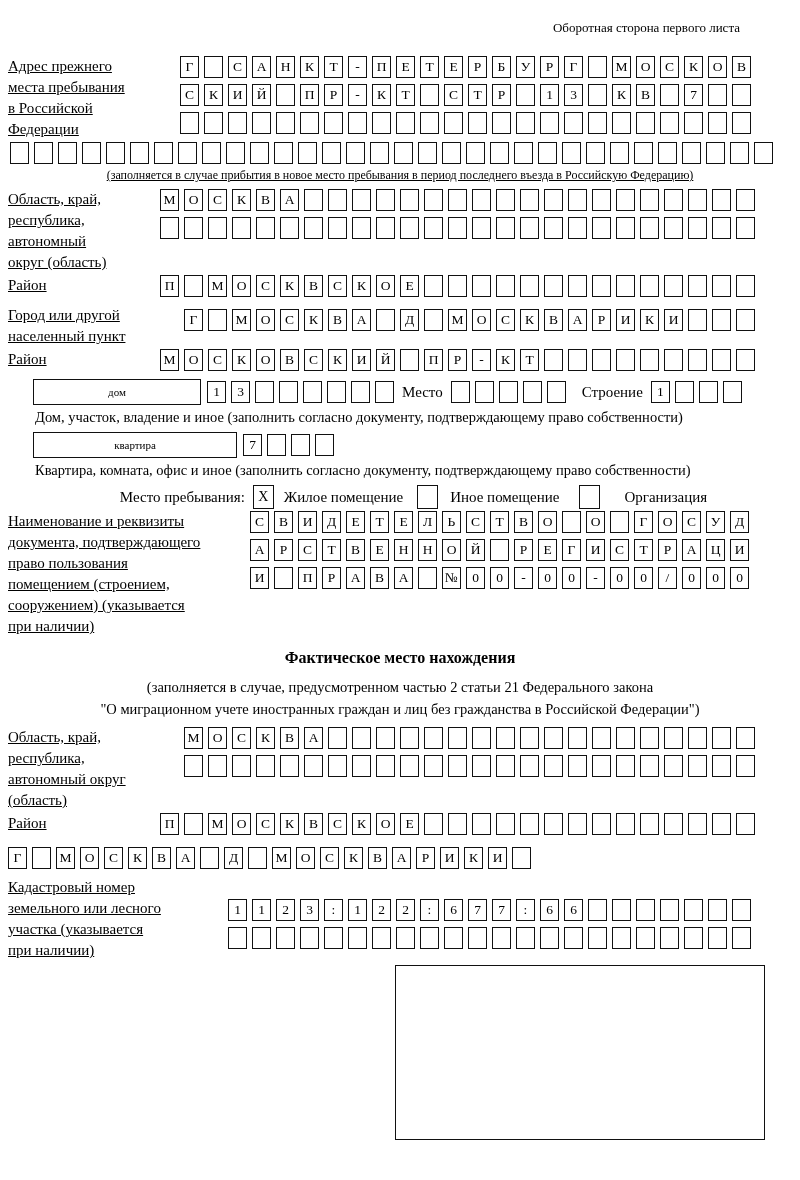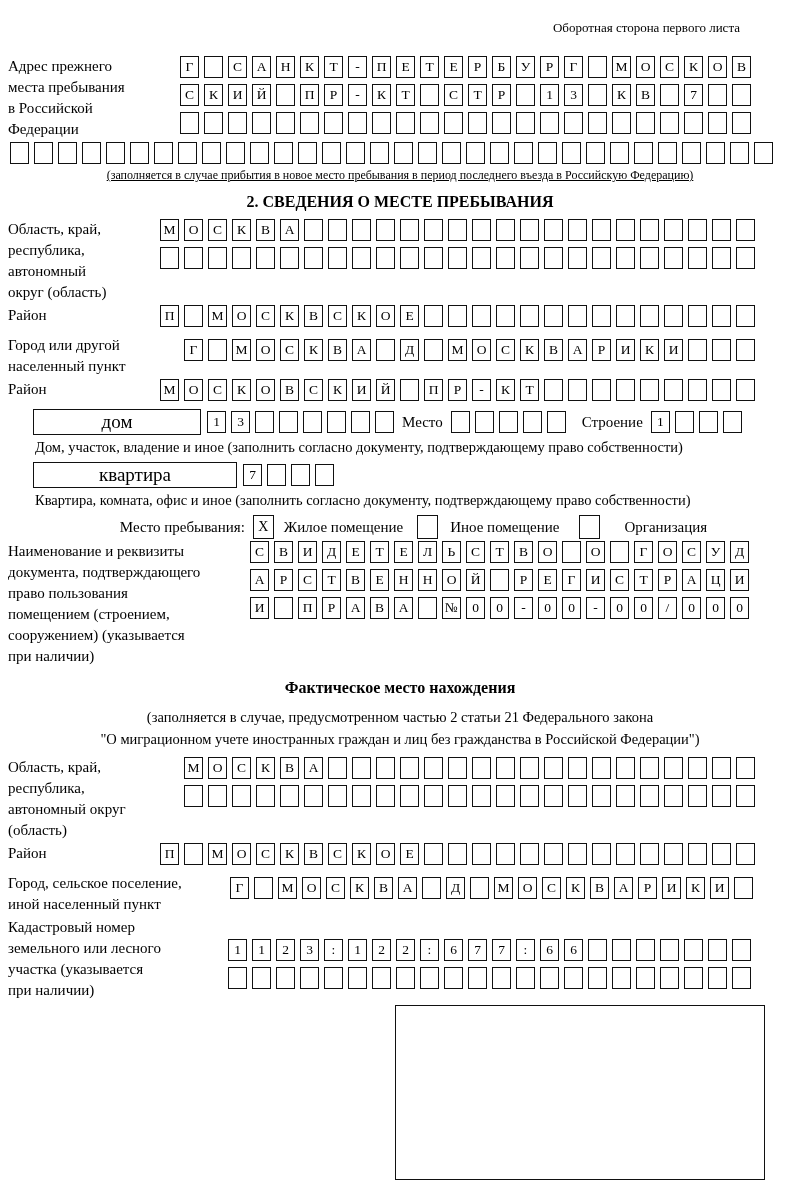--- a/index.html
+++ b/index.html
@@ -3,36 +3,36 @@
 <meta charset="utf-8">
 <style>
   html,body{margin:0;padding:0;}
   body{
     width:800px;height:1180px;overflow:hidden;background:#ffffff;color:#000;
     font-family:"Liberation Serif","DejaVu Serif",serif;
   }
   .page{padding:0 8px;position:relative;}
   .header-note{text-align:right;padding:20px 52px 0 0;font-size:13px;}
   .frow{display:flex;align-items:flex-start;margin-bottom:2px;}
-  .lbl{font-size:15px;line-height:21px;white-space:pre-line;flex:0 0 auto;}
+  .lbl{font-size:15px;line-height:21px;white-space:pre-line;flex:0 0 auto;text-decoration:underline;}
   .w172{width:172px;} .w152{width:152px;} .w176{width:176px;}
   .w242{width:242px;} .w222{width:222px;} .w220{width:220px;}
   .rows{display:flex;flex-direction:column;}
   .cellrow{display:flex;gap:5px;margin-bottom:6px;}
   .cell{
     display:inline-flex;align-items:center;justify-content:center;
     width:19px;height:22px;border:1.5px solid #111;box-sizing:border-box;
     font-size:13.5px;line-height:1;background:#fff;flex:0 0 auto;
   }
   .fullrow{margin:2px 0 4px 2px;}
   .note-center{text-align:center;font-size:12px;margin:2px 0 6px 0;text-decoration:underline;}
   .sec-title{text-align:center;font-weight:bold;font-size:16px;margin:10px 0 8px 0;}
   .widebox{
     border:1.5px solid #111;height:26px;display:flex;align-items:center;justify-content:center;
-    font-size:19px;box-sizing:border-box;background:#fff;flex:0 0 auto;
+    font-size:11px;box-sizing:border-box;background:#fff;flex:0 0 auto;
   }
   .houseline{display:flex;align-items:center;margin:2px 0 4px 25px;}
   .inlinelbl{font-size:15px;margin:0 8px;white-space:nowrap;}
   .leftnote{font-size:14.5px;margin:0 0 6px 27px;}
   .stayline{display:flex;align-items:center;margin:6px 0 2px 27px;font-size:15px;justify-content:center;}
   .chkbox{
     width:21px;height:24px;border:1.5px solid #111;box-sizing:border-box;
     display:inline-flex;align-items:center;justify-content:center;font-size:14px;background:#fff;
   }
   .choose-note{width:660px;text-align:center;font-size:14.5px;margin:2px 0 8px 0;}
@@ -167,21 +167,20 @@
       <span class="cell"></span>
       <span class="cell"></span>
       <span class="cell"></span>
       <span class="cell"></span>
       <span class="cell"></span>
       <span class="cell"></span>
       <span class="cell"></span>
     </div>
   <div class="note-center">(заполняется в случае прибытия в новое место пребывания в период последнего въезда в Российскую Федерацию)</div>
 
-  <div class="sec-title">2. СВЕДЕНИЯ О МЕСТЕ ПРЕБЫВАНИЯ</div>
 
   <div class="frow">
     <div class="lbl w152">Область, край,
 республика,
 автономный
 округ (область)</div>
     <div class="rows">
       <div class="cellrow">
           <span class="cell">М</span>
           <span class="cell">О</span>
@@ -557,22 +556,20 @@
         <span class="cell"></span>
         <span class="cell"></span>
         <span class="cell"></span>
         <span class="cell"></span>
         <span class="cell"></span>
         <span class="cell"></span>
       </div>
   </div>
 
   <div class="frow">
-    <div class="lbl w222">Город, сельское поселение,
-иной населенный пункт</div>
     <div class="cellrow mt4">
         <span class="cell">Г</span>
         <span class="cell"></span>
         <span class="cell">М</span>
         <span class="cell">О</span>
         <span class="cell">С</span>
         <span class="cell">К</span>
         <span class="cell">В</span>
         <span class="cell">А</span>
         <span class="cell"></span>

